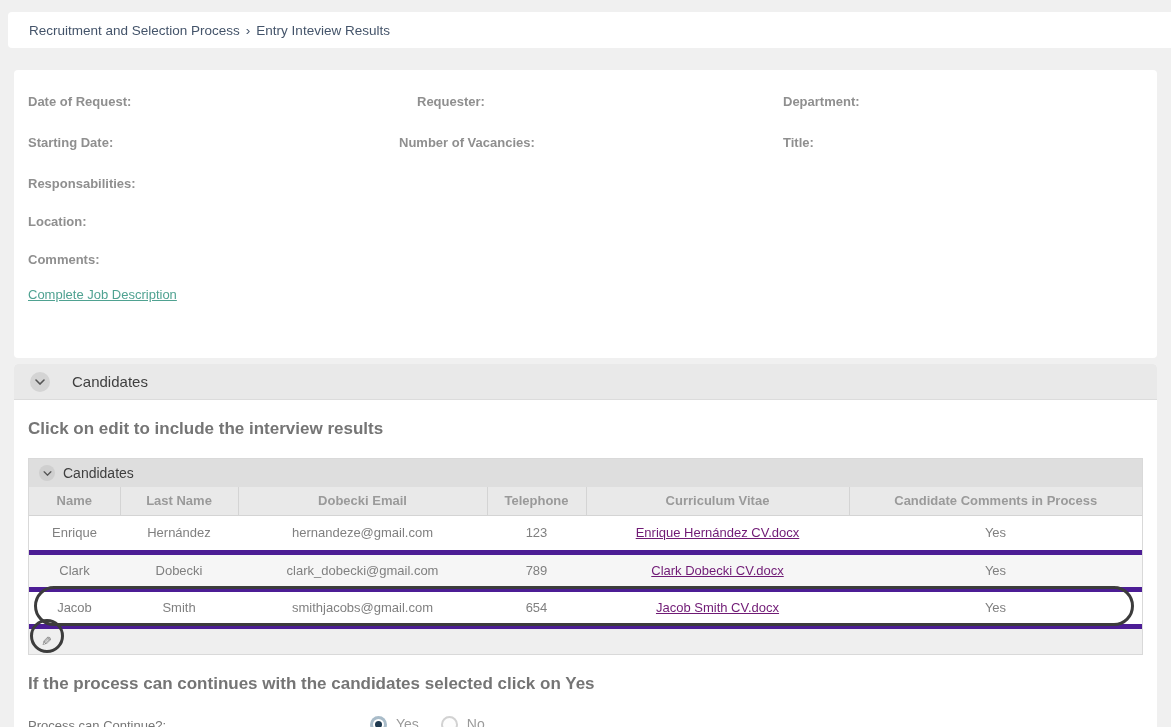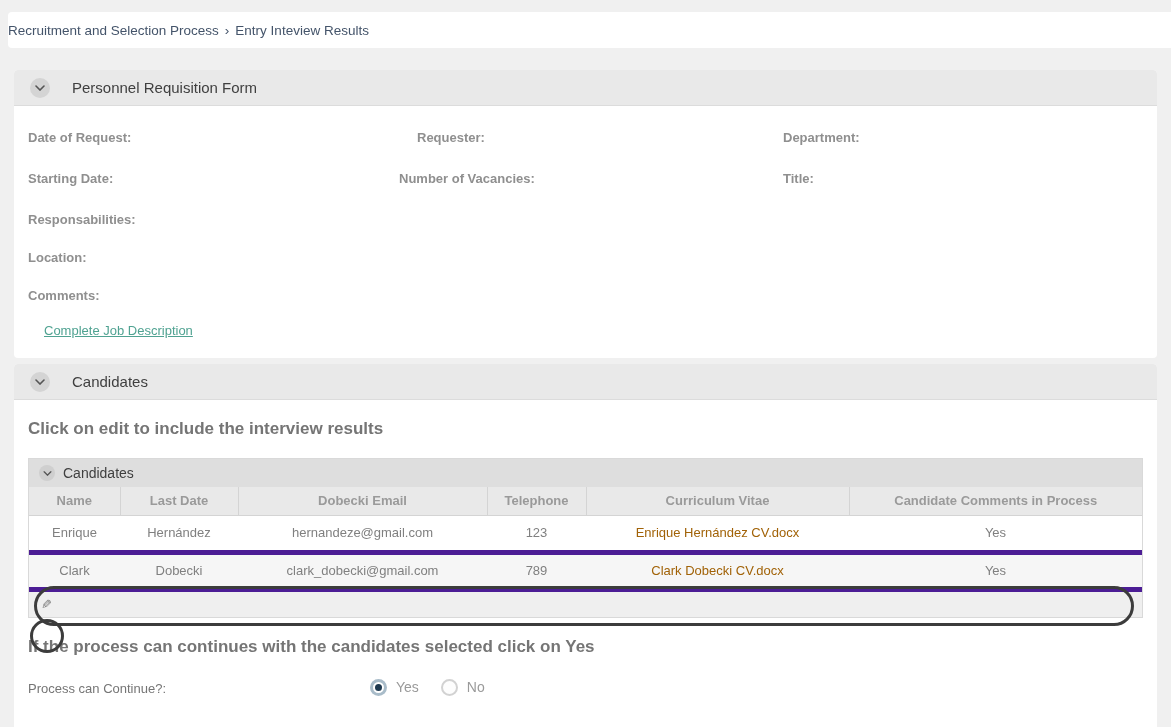--- a/index.html
+++ b/index.html
@@ -7,21 +7,21 @@
   body {
     background:#f0f0f0;
     font-family:"Liberation Sans", sans-serif;
     overflow:hidden;
     position:relative;
   }
   
   .crumb-bar {
     position:absolute; left:8px; top:12px; width:1163px; height:36px;
     background:#ffffff; border-radius:4px 0 0 4px;
-    display:flex; align-items:center; padding-left:0;
+    display:flex; align-items:center; padding-left:21px;
     font-size:13.5px; color:#44546a;
   }
   .crumb-bar .sep { margin:0 6px; color:#44546a; }
   .crumb-link { cursor:pointer; }
   
   .panel {
     position:absolute; left:14px; width:1143px;
     background:#ffffff; border-radius:4px;
   }
   .panel-1 { top:70px; height:288px; }
@@ -67,21 +67,21 @@
     height:28px; background:#e9e9e9; color:#9a9a9a; font-weight:bold;
     border-right:1px solid #d4d4d4; border-bottom:1px solid #d4d4d4;
     text-align:center;
   }
   thead th:last-child { border-right:none; }
   tbody td {
     height:37px; text-align:center; color:#808080;
     border-bottom:5px solid #4c1d95;
   }
   tbody tr.alt { background:#f6f6f6; }
-  td .cv-link { color:#a16207; cursor:pointer; }
+  td .cv-link { color:#701a75; cursor:pointer;text-decoration:underline; }
   .grid-foot {
     height:25px; background:#efefef; display:flex; align-items:center;
   }
   .edit-icon {
     margin-left:12px; font-size:13px; color:#777;
     display:inline-block; transform:scaleX(-1); cursor:pointer;
   }
   
   .ann-stadium {
     position:absolute; left:5px; top:127px; width:1100px; height:40px;
@@ -117,39 +117,31 @@
 </head>
 <body>
 
 <div class="crumb-bar">
   <span class="crumb-link">Recruitment and Selection Process</span>
   <span class="sep">›</span>
   <span>Entry Inteview Results</span>
 </div>
 
 <div class="panel panel-1">
-  <div class="sec-head">
-    <span class="chev-circle">
-      <svg class="chev-svg" width="10" height="6" viewBox="0 0 10 6">
-          <path d="M1 1l4 4 4-4" stroke="#555" stroke-width="1.6" fill="none" stroke-linecap="round"></path>
-        </svg>
-    </span>
-    <span class="sec-title">Personnel Requisition Form</span>
-  </div>
   <div class="form-body">
     <span class="f-label" style="left:14px;  top:24px;">Date of Request:</span>
     <span class="f-label" style="left:385px; top:24px;margin-left:18px;">Requester:</span>
     <span class="f-label" style="left:769px; top:24px;">Department:</span>
     <span class="f-label" style="left:14px;  top:65px;">Starting Date:</span>
     <span class="f-label" style="left:385px; top:65px;">Number of Vacancies:</span>
     <span class="f-label" style="left:769px; top:65px;">Title:</span>
     <span class="f-label" style="left:14px;  top:106px;">Responsabilities:</span>
     <span class="f-label" style="left:14px;  top:144px;">Location:</span>
     <span class="f-label" style="left:14px;  top:182px;">Comments:</span>
-    <a class="teal-link" style="left:14px; top:217px;margin-left:16px;">Complete Job Description</a>
+    <a class="teal-link" style="left:14px; top:217px;">Complete Job Description</a>
   </div>
 </div>
 
 <div class="panel panel-2">
   <div class="sec-head">
     <span class="chev-circle">
       <svg class="chev-svg" width="10" height="6" viewBox="0 0 10 6">
           <path d="M1 1l4 4 4-4" stroke="#555" stroke-width="1.6" fill="none" stroke-linecap="round"></path>
         </svg>
     </span>
@@ -173,21 +165,21 @@
         <col style="width:91px">
           <col style="width:118px">
           <col style="width:249px">
         <col style="width:99px">
           <col style="width:263px">
           <col style="width:293px">
       </colgroup>
       <thead>
         <tr>
           <th>Name</th>
-          <th>Last Date</th>
+          <th>Last Name</th>
           <th>Dobecki Email</th>
           <th>Telephone</th>
           <th>Curriculum Vitae</th>
           <th>Candidate Comments in Process</th>
         </tr>
       </thead>
       <tbody>
         <tr>
           <td>Enrique</td>
           <td>Hernández</td>
@@ -197,20 +189,28 @@
           <td>Yes</td>
         </tr>
         <tr class="alt">
           <td>Clark</td>
           <td>Dobecki</td>
           <td>clark_dobecki@gmail.com</td>
           <td>789</td>
           <td><span class="cv-link">Clark Dobecki CV.docx</span></td>
           <td>Yes</td>
         </tr>
+        <tr>
+          <td>Jacob</td>
+          <td>Smith</td>
+          <td>smithjacobs@gmail.com</td>
+          <td>654</td>
+          <td><span class="cv-link">Jacob Smith CV.docx</span></td>
+          <td>Yes</td>
+        </tr>
       </tbody>
     </table>
 
     <div class="grid-foot">
       <span class="edit-icon">✎</span>
     </div>
 
     <div class="ann-stadium"></div>
     <div class="ann-circle"></div>
   </div>

